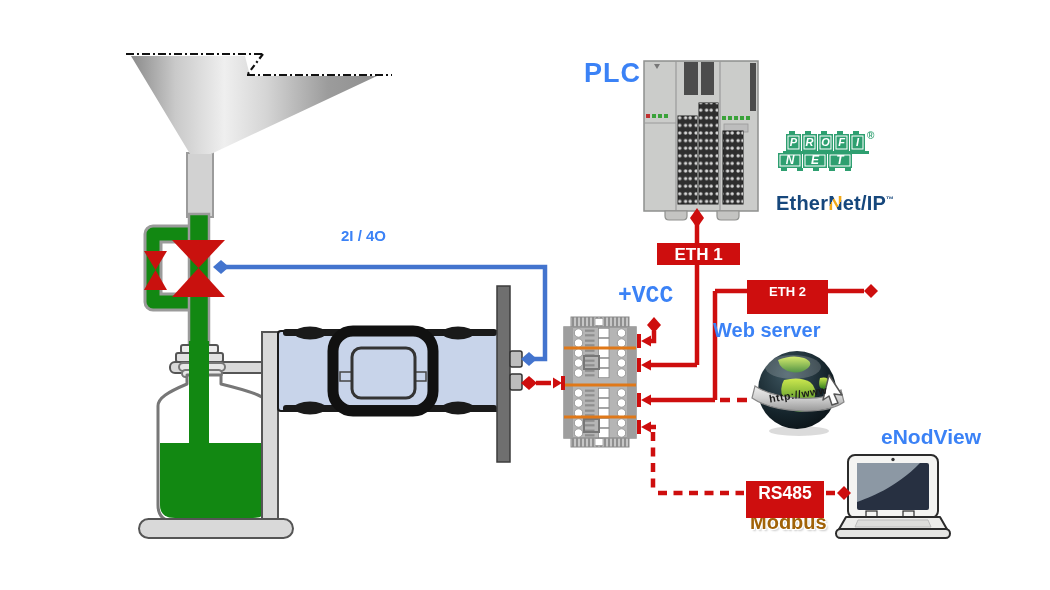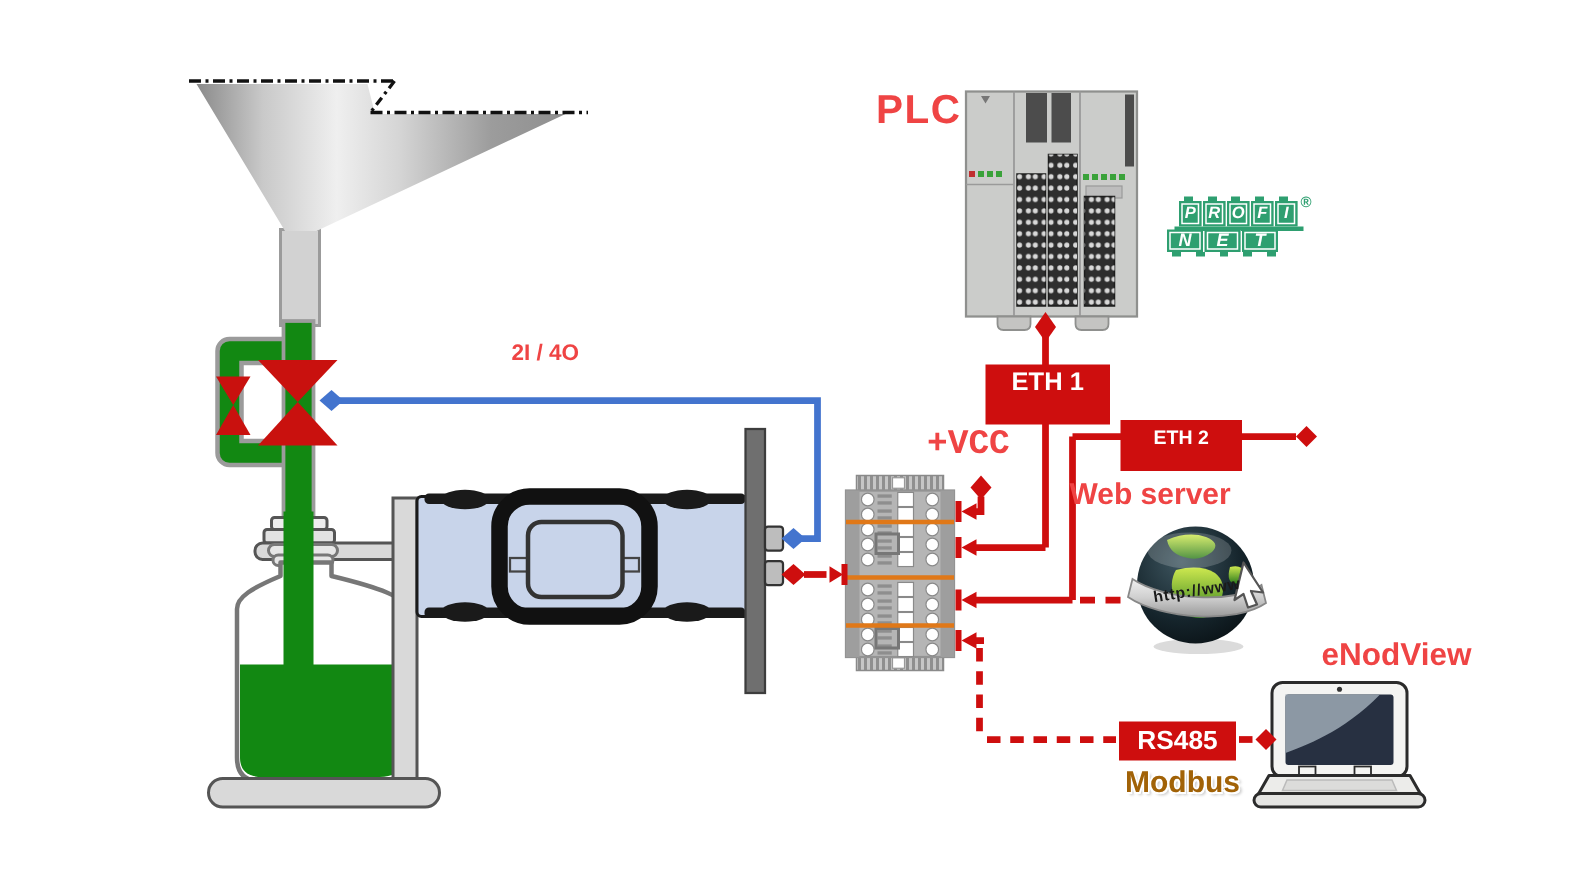--- a/index.html
+++ b/index.html
@@ -1,24 +1,24 @@
 <!DOCTYPE html>
 <html><head>
 <meta charset="utf-8">
 <style>
   html,body{margin:0;padding:0;background:#fff;}
   #canvas{position:relative;width:1050px;height:590px;background:#fff;overflow:hidden;
           font-family:"Liberation Sans",sans-serif;}
   #draw{position:absolute;left:0;top:0;}
-  .lbl{position:absolute;font-weight:bold;color:#ef4444;white-space:nowrap;}
+  .lbl{position:absolute;font-weight:bold;color:#3b82f6;white-space:nowrap;}
   .tag{position:absolute;background:#CE0E0E;color:#fff;font-weight:bold;text-align:center;
        white-space:nowrap;}
-  .tag1{left:657px;top:243px;width:83px;height:40px;font-size:17px;line-height:23px;}
+  .tag1{left:657px;top:243px;width:83px;height:22px;font-size:17px;line-height:23px;}
   .tag2{left:747px;top:280px;width:81px;height:34px;font-size:13px;line-height:23px;}
-  .tag3{left:746px;top:481px;width:78px;height:26px;font-size:17.5px;line-height:25px;}
+  .tag3{left:746px;top:481px;width:78px;height:37px;font-size:17.5px;line-height:25px;}
   .plc-lbl{left:584px;top:58px;font-size:27px;letter-spacing:1px;}
   .io-lbl{left:341px;top:227px;font-size:15px;}
   .vcc-lbl{left:618px;top:283px;font-size:23px;font-family:Liberation Mono, monospace;}
   .ws-lbl{left:713px;top:319px;font-size:20px;}
   .env-lbl{left:845px;top:425px;font-size:21px;margin-left:36px;}
   .mb-lbl{left:750px;top:511px;font-size:20px;color:#a16207;
           text-shadow:1px 1px 0 #fff,-1px -1px 0 #fff,1px -1px 0 #fff,-1px 1px 0 #fff,2px 2px 2px #c8c8c8;}
   .http-lbl{left:766px;top:388px;width:64px;font-size:10.5px;color:#1a1a1a;
             transform:rotate(-9deg);letter-spacing:.5px;text-align:center;}
   
@@ -288,14 +288,15 @@
   </div>
   <div class="pf-bar"></div>
   <div class="pf-row pf-row2">
     <span class="brick lg">N</span>
     <span class="brick lg">E</span>
     <span class="brick lg">T</span>
   </div>
   <div class="tabstrip ts2"></div>
 </div>
 
+<div class="eip"><span>Ether</span><span class="eip-n">N</span><span>et/IP</span><span class="eip-tm">™</span></div>
 
 </div>
 
 </body></html>

